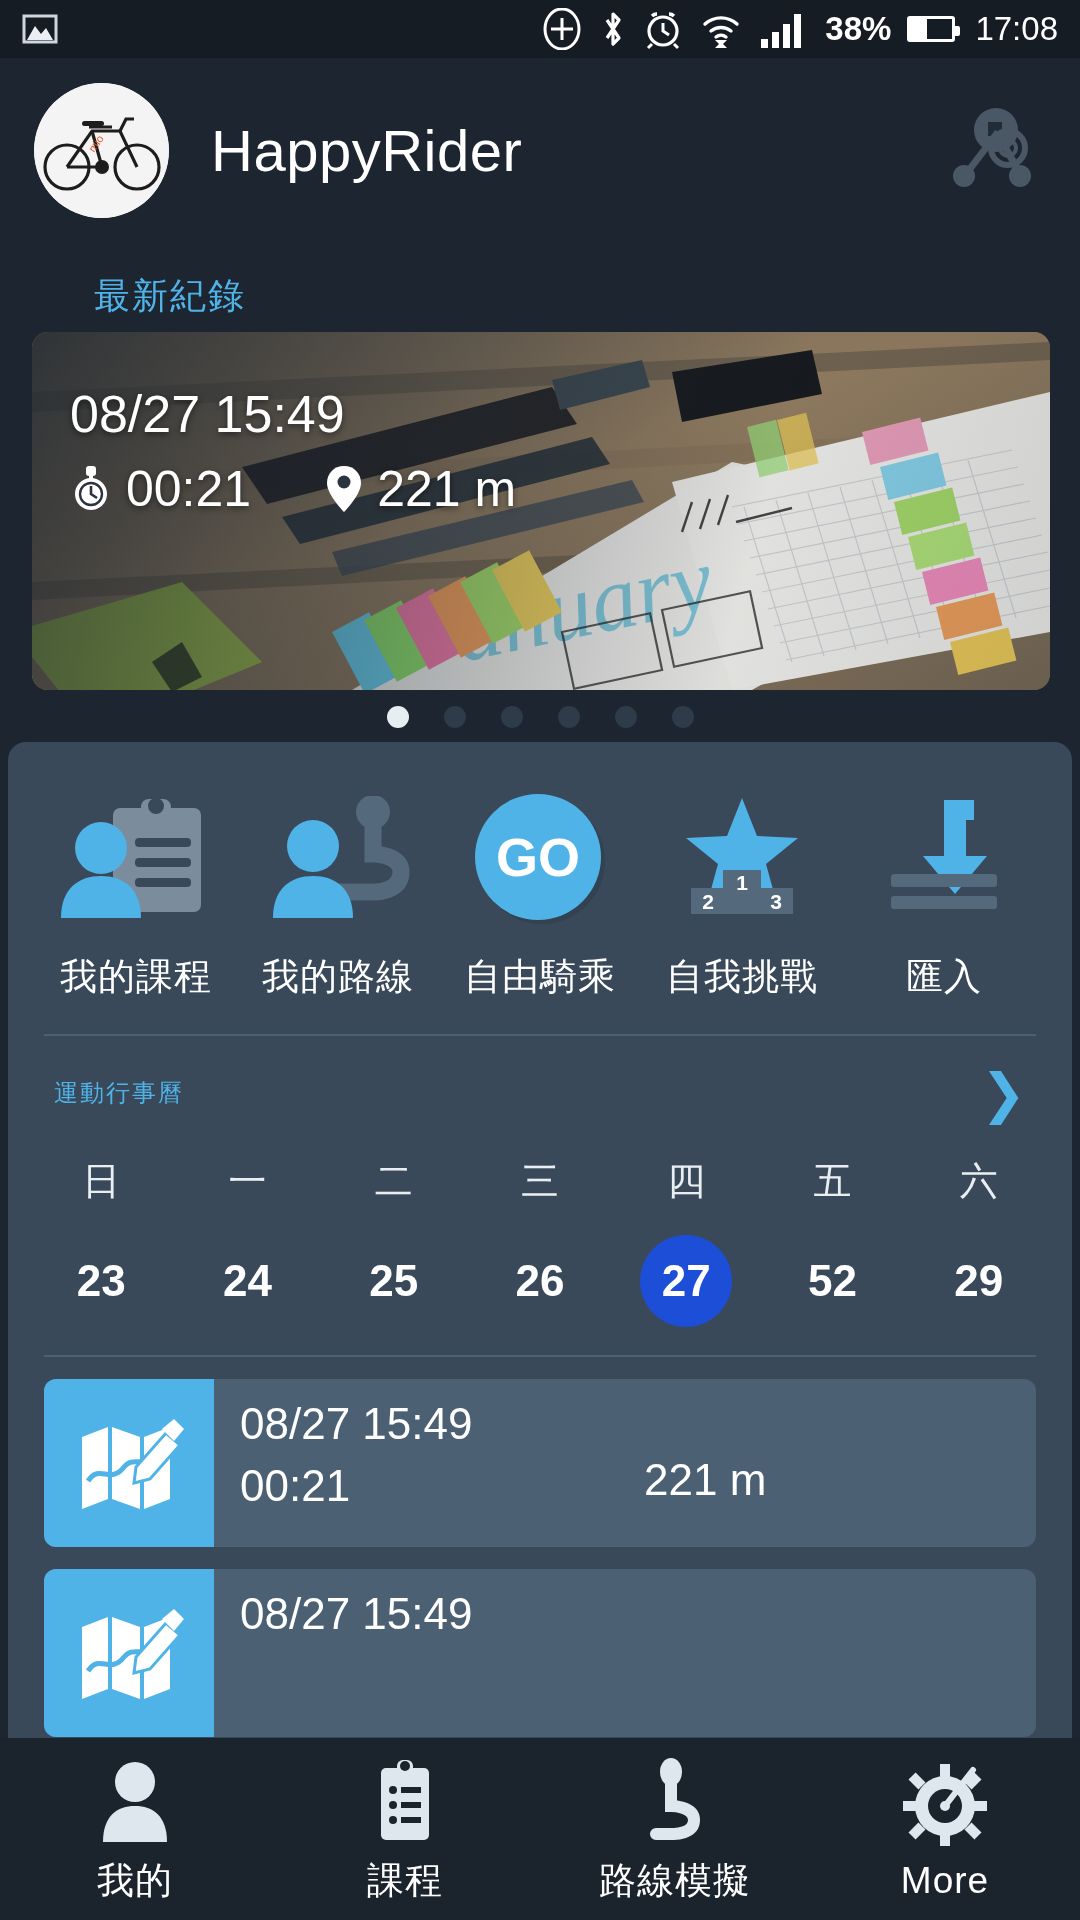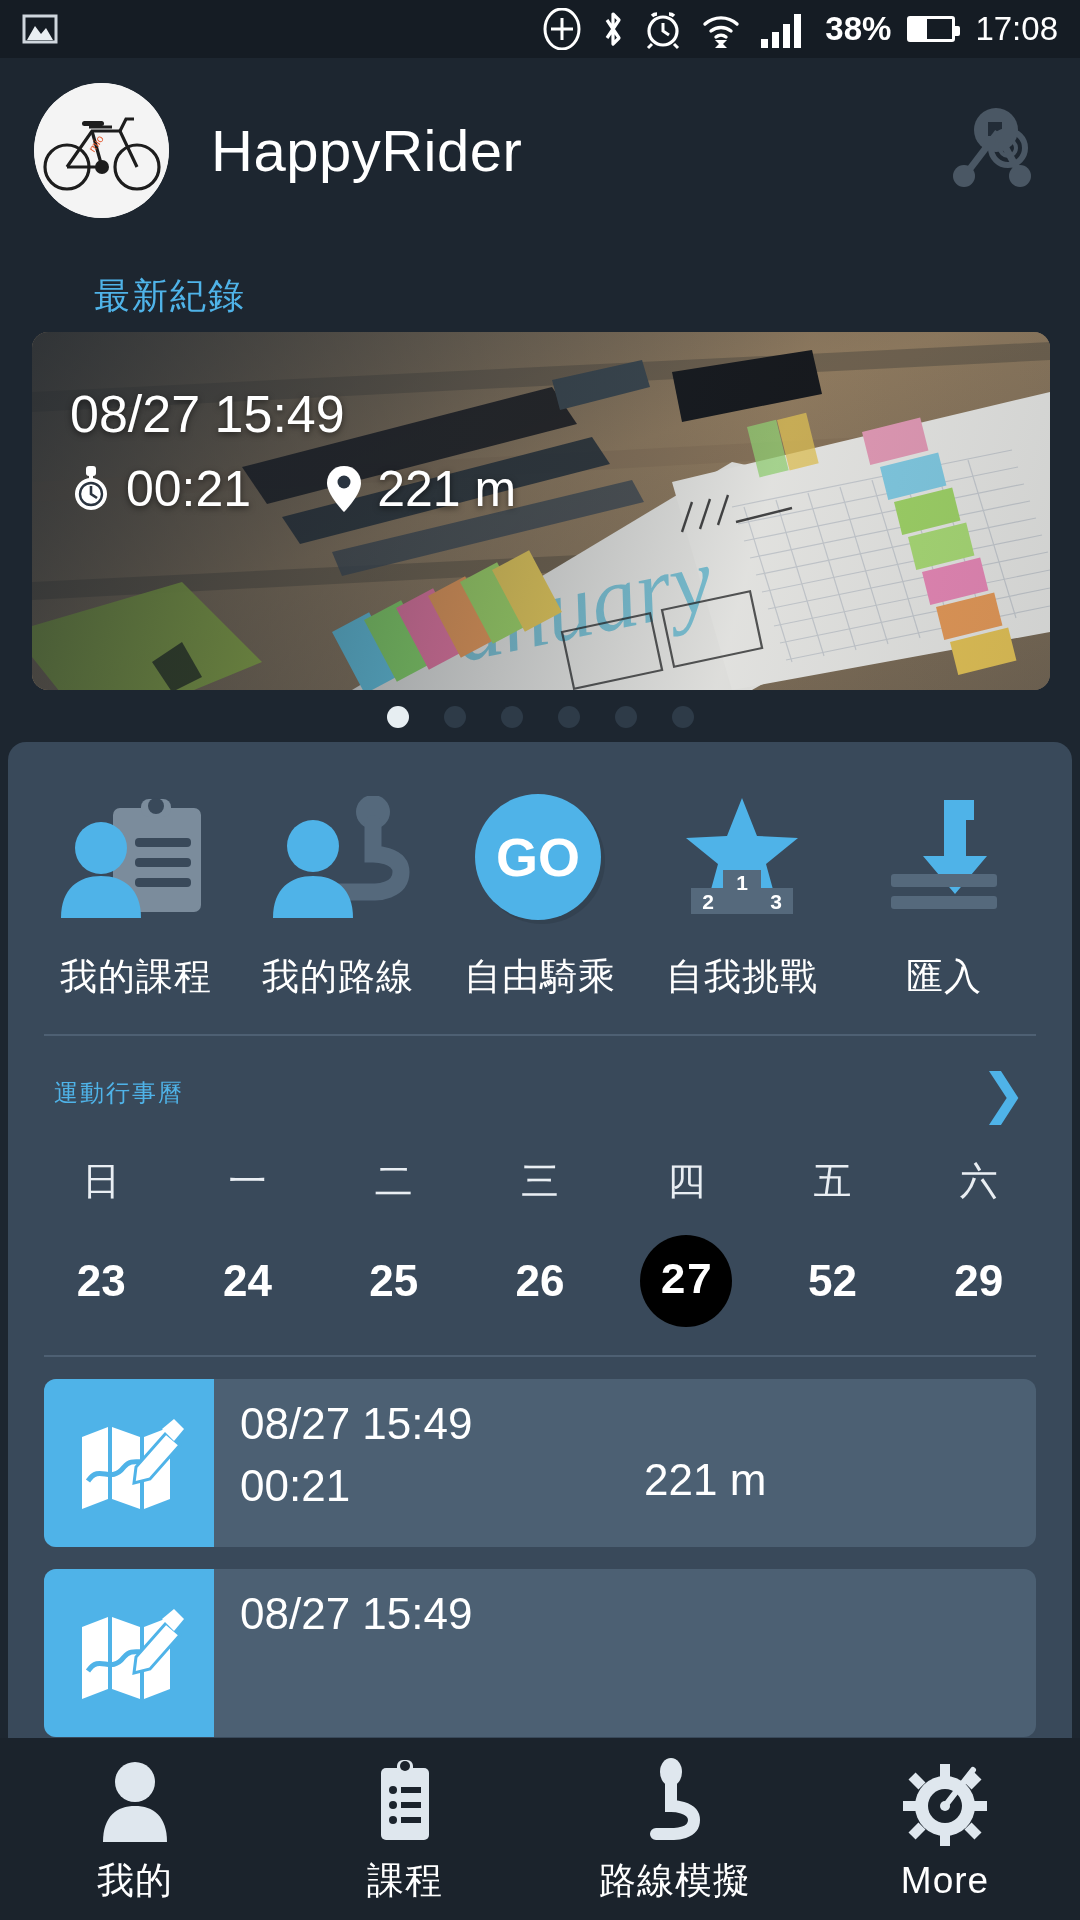--- a/index.html
+++ b/index.html
@@ -104,21 +104,21 @@
   }
   .week-row > div{ flex:1; text-align:center; }
   .wd{ color:#e9eef3; font-size:38px; }
   .day-row{ display:flex; margin-top:28px; padding:0 20px; align-items:center;}
   .day-row > div{ flex:1; display:flex; justify-content:center; }
   .dn{
     width:92px;height:92px;border-radius:50%;
     display:flex;align-items:center;justify-content:center;
     color:#ffffff; font-size:44px; font-weight:700;text-align:center;
   }
-  .dn.sel{ background:#000000;font-family:Liberation Mono, monospace; }
+  .dn.sel{ background:#1d4ed8; }
 
   .divider2{ height:2px; background:#4e6073; margin:28px 36px 0 36px; }
 
   
   .rec-list{ padding:22px 36px 0 36px; }
   .rec{
     height:168px; background:#4c6073; border-radius:12px;
     display:flex; align-items:stretch; margin-bottom:22px; overflow:hidden;
     position:relative;
   }

